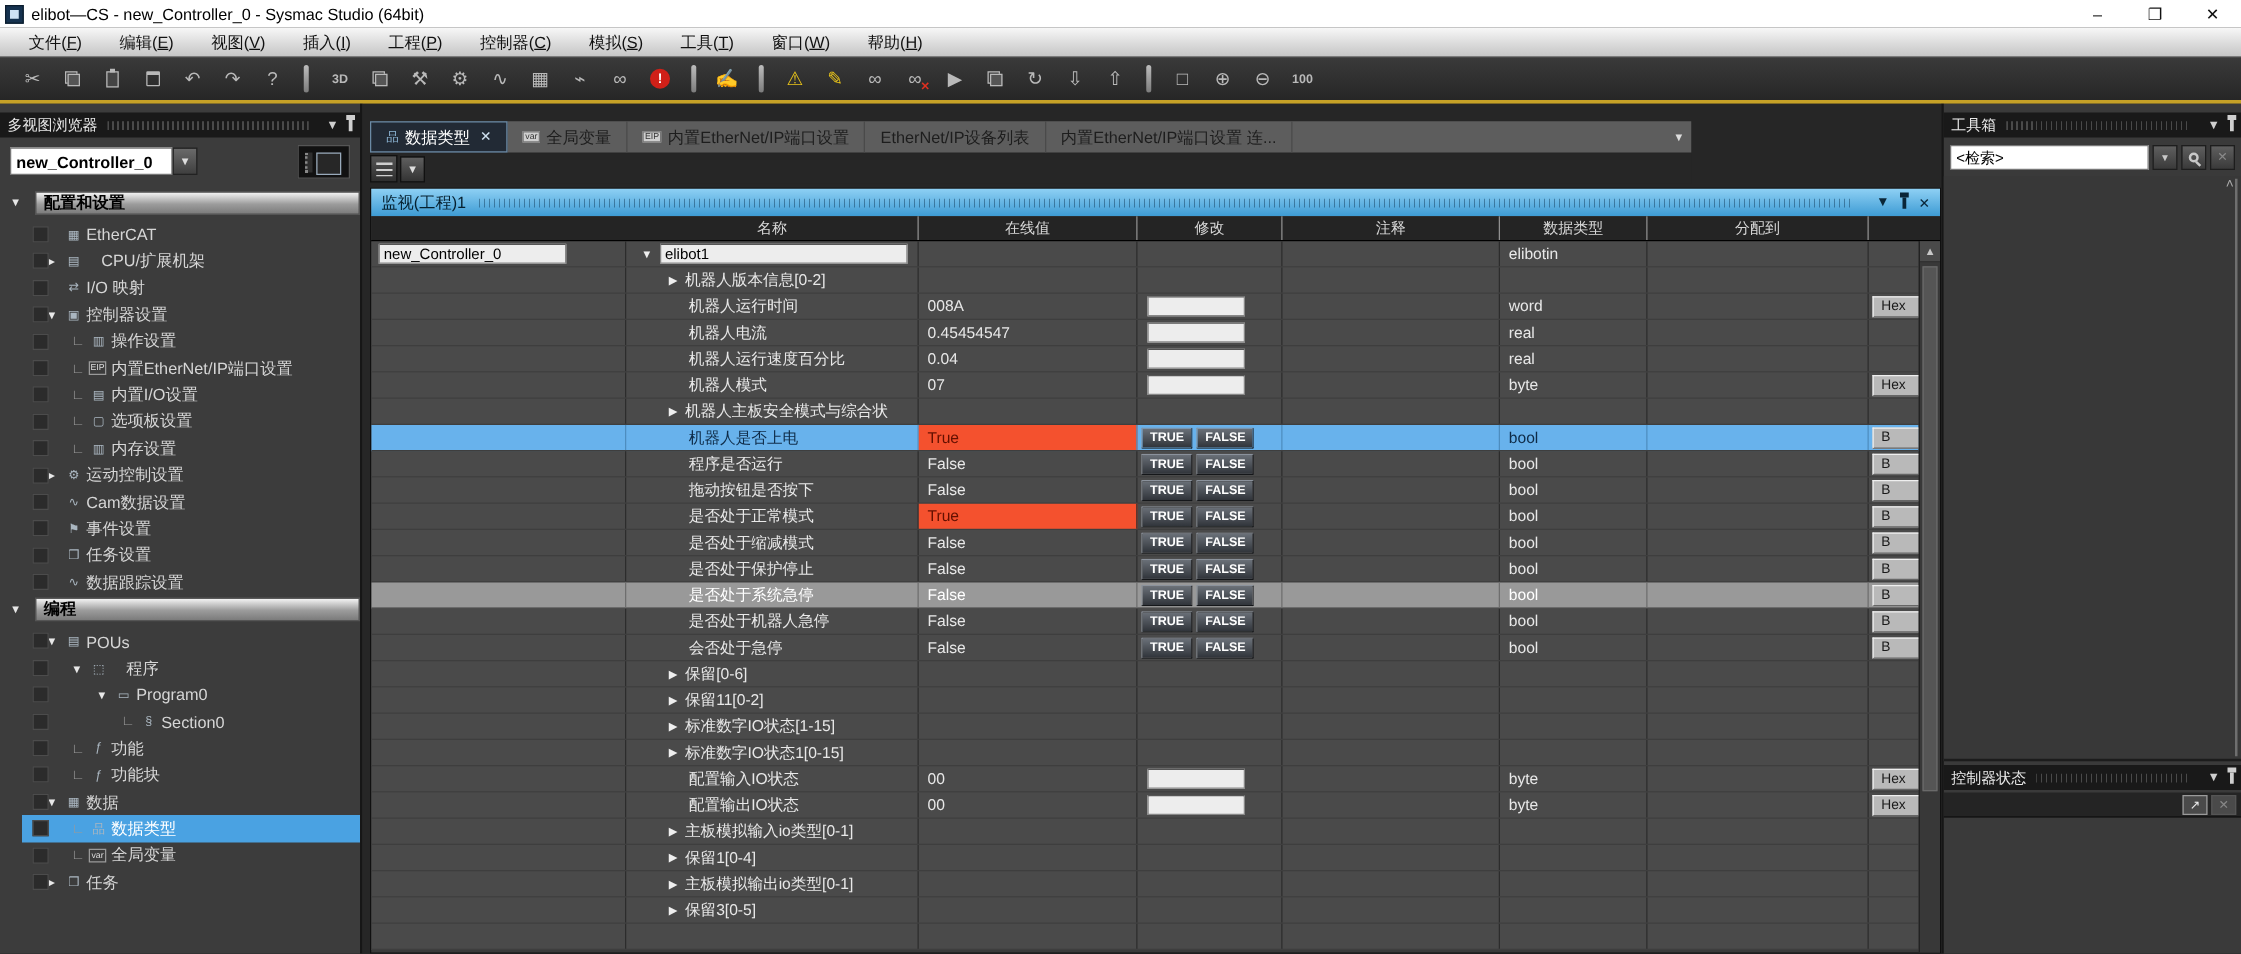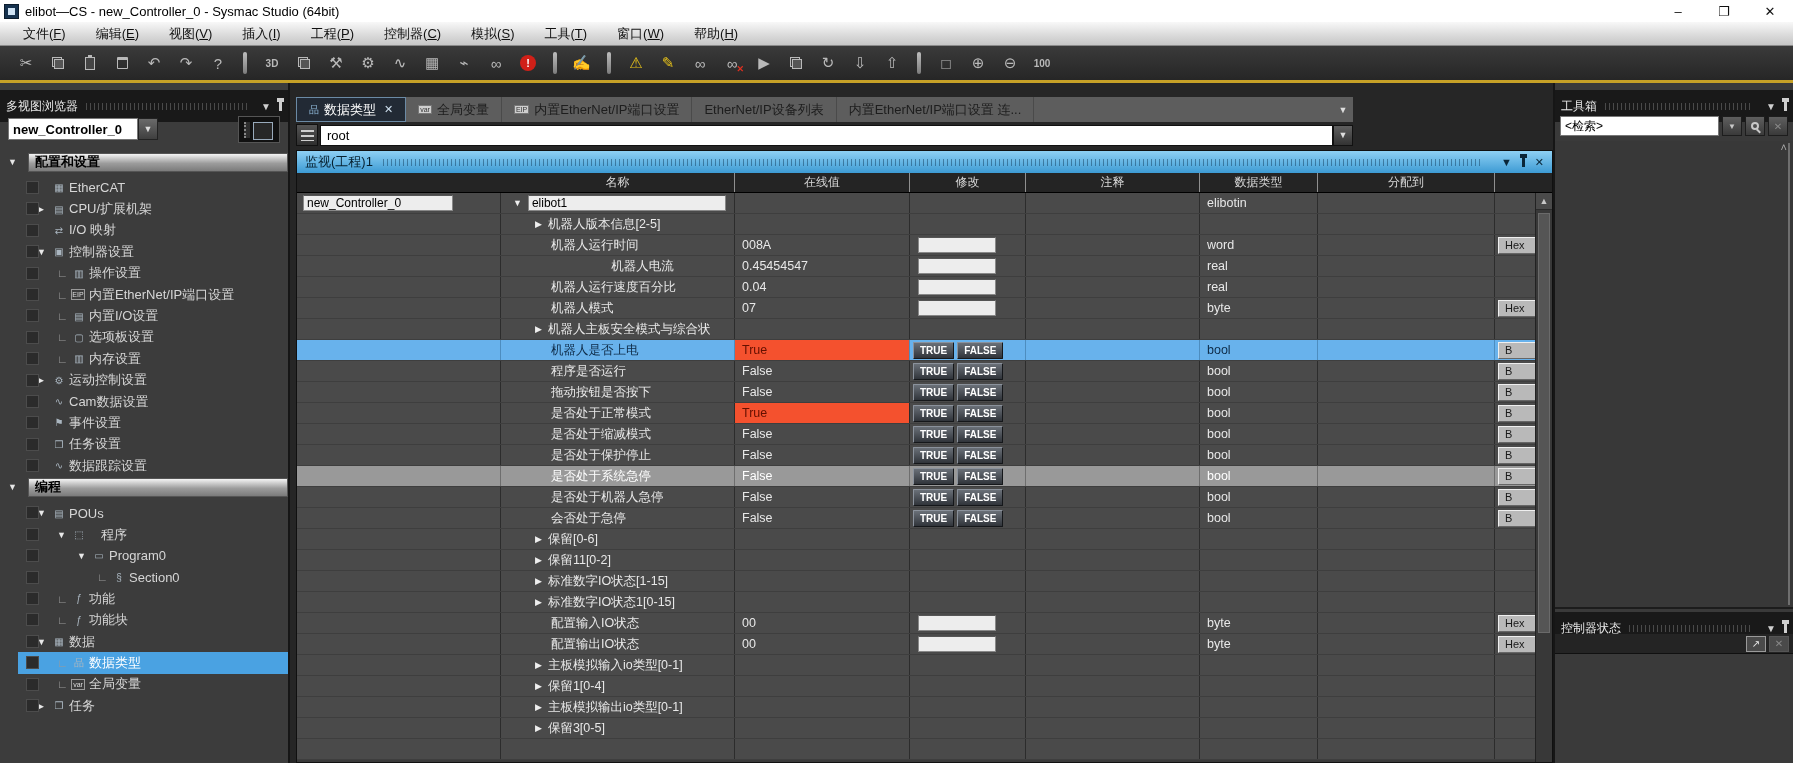--- a/index.html
+++ b/index.html
@@ -30,21 +30,21 @@
   .icon-trash { width:11px; height:12px; border:1px solid #b9b9b9; border-top:3px solid #b9b9b9; border-radius:1px; }
   .icon-sq2 { width:12px; height:12px; position:relative; }
   .icon-sq2::before { content:""; position:absolute; left:0; top:0; width:8px; height:8px; border:1px solid #b9b9b9; background:#3a3a3a; }
   .icon-sq2::after { content:""; position:absolute; right:0; bottom:0; width:8px; height:8px; border:1px solid #b9b9b9; background:#555; }
   .icon-clip { width:10px; height:13px; border:1px solid #b9b9b9; position:relative; background:#444; }
   .icon-clip::before { content:""; position:absolute; left:2px; top:-3px; width:4px; height:3px; background:#b9b9b9; }
 
   #goldline { position:absolute; left:0; top:80px; width:1793px; height:3px; background:#c6a127; }
 
   
-  .panel-header { height:20px; background:#191919; display:flex; align-items:center; padding:16px 6px; }
+  .panel-header { height:20px; background:#191919; display:flex; align-items:center; padding:4px 6px; }
   .panel-header .ph-title { color:#e8e8e8; font-size:12px; white-space:nowrap; }
   .ph-dots { flex:1; height:7px; margin:0 8px; background:repeating-linear-gradient(90deg, #4a4a4a 0 1px, transparent 1px 4px); }
   .ph-ctrl { color:#cfcfcf; font-size:10px; margin-left:6px; }
   .pin-icon { width:3px; height:9px; background:#cfcfcf; position:relative; margin-left:8px; }
   .pin-icon::before { content:""; position:absolute; left:-2px; top:-4px; width:7px; height:4px; background:#cfcfcf; }
 
   
   #left-panel { position:absolute; left:0; top:83px; bottom:0; width:290px; background:#3c3c3c; border-right:2px solid #161616; }
   #lp-header { margin-top:7px; }
   #device-row { position:absolute; left:8px; top:32px; right:8px; height:28px; display:flex; align-items:center; }
@@ -223,21 +223,21 @@
       <div class="tree-row" style="padding-left: 37px;">
         <span class="tsq"></span>
         <span class="t-exp"></span>
         <span class="t-icon">▦</span>
         <span style="margin-left: 2px;">EtherCAT</span>
       </div>
       <div class="tree-row" style="padding-left: 37px;">
         <span class="tsq"></span>
         <span class="t-exp">▶</span>
         <span class="t-icon">▤</span>
-        <span style="margin-left: 2px;">CPU/扩展机架</span>
+        <span style="margin-left: 14px;">CPU/扩展机架</span>
       </div>
       <div class="tree-row" style="padding-left: 37px;">
         <span class="tsq"></span>
         <span class="t-exp"></span>
         <span class="t-icon">⇄</span>
         <span style="margin-left: 2px;">I/O 映射</span>
       </div>
       <div class="tree-row" style="padding-left: 37px;">
         <span class="tsq"></span>
         <span class="t-exp">▼</span>
@@ -420,21 +420,20 @@
       <span class="tab">
         <span>EtherNet/IP设备列表</span>
       </span>
       <span class="tab">
         <span>内置EtherNet/IP端口设置 连...</span>
       </span>
       <span id="tab-dd">▼</span>
     </div>
   <div id="address-row">
     <span id="address-icon"></span>
-    <input id="address-input" value="root" style="">
     <span id="address-dd">▼</span>
   </div>
   <div id="watch">
     <div id="watch-titlebar">
       <span id="watch-title">监视(工程)1</span>
       <span class="wt-dots"></span>
       <span class="wt-ctrl">▼</span>
       <span class="wt-pin"></span>
       <span class="wt-ctrl">✕</span>
     </div>
@@ -461,21 +460,21 @@
           <span class="w-cell" style="width: 116px;"></span>
           <span class="w-cell" style="width: 174px;"></span>
           <span class="w-cell" style="width: 118px; padding-left: 7px;">elibotin</span>
           <span class="w-cell" style="width: 177px;"></span>
           <span class="w-cell" style="width: 42px; border-right: none;"></span>
         </div>
         <div class="w-row">
           <span class="w-cell" style="width: 204px;"></span>
           <span class="w-cell" style="width: 234px; padding-left: 34px;">
             <span class="w-exp">▶</span>
-            <span>机器人版本信息[2-5]</span>
+            <span>机器人版本信息[0-2]</span>
           </span>
           <span class="w-cell" style="width: 175px; padding-left: 7px;"></span>
           <span class="w-cell" style="width: 116px;"></span>
           <span class="w-cell" style="width: 174px;"></span>
           <span class="w-cell" style="width: 118px; padding-left: 7px;"></span>
           <span class="w-cell" style="width: 177px;"></span>
           <span class="w-cell" style="width: 42px; border-right: none;"></span>
         </div>
         <div class="w-row">
           <span class="w-cell" style="width: 204px;"></span>
@@ -488,21 +487,21 @@
           </span>
           <span class="w-cell" style="width: 174px;"></span>
           <span class="w-cell" style="width: 118px; padding-left: 7px;">word</span>
           <span class="w-cell" style="width: 177px;"></span>
           <span class="w-cell" style="width: 42px; border-right: none;">
             <span class="assign-btn">Hex</span>
           </span>
         </div>
         <div class="w-row">
           <span class="w-cell" style="width: 204px;"></span>
-          <span class="w-cell" style="width: 234px; padding-left: 50px; justify-content: center;">
+          <span class="w-cell" style="width: 234px; padding-left: 50px;">
             <span>机器人电流</span>
           </span>
           <span class="w-cell" style="width: 175px; padding-left: 7px;">0.45454547</span>
           <span class="w-cell" style="width: 116px;">
             <input class="cell-input" style="width: 78px; margin-left: 8px;">
           </span>
           <span class="w-cell" style="width: 174px;"></span>
           <span class="w-cell" style="width: 118px; padding-left: 7px;">real</span>
           <span class="w-cell" style="width: 177px;"></span>
           <span class="w-cell" style="width: 42px; border-right: none;"></span>

